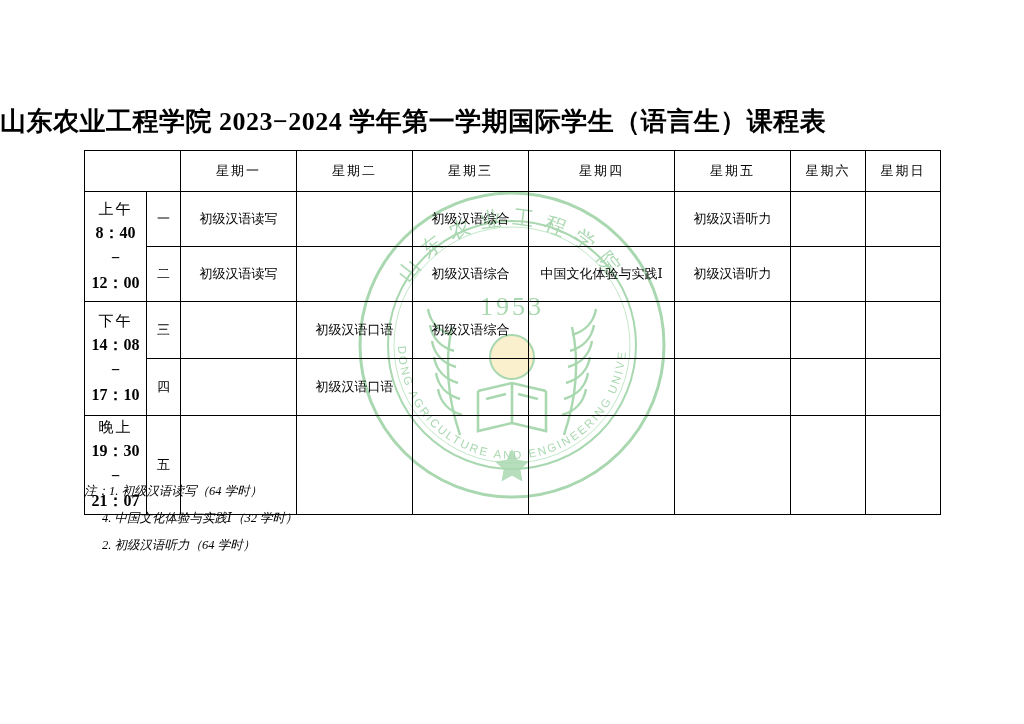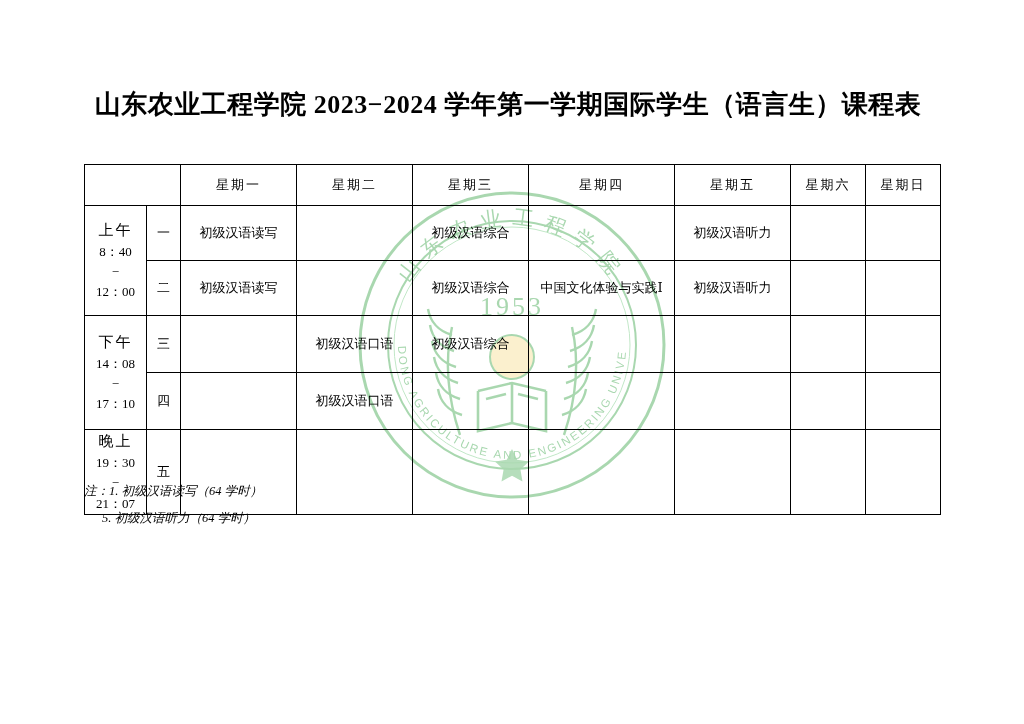--- a/index.html
+++ b/index.html
@@ -31,34 +31,33 @@
     width: 320px;
     height: 320px;
     pointer-events: none;
     z-index: 0;
     opacity: 0.55;
   }
 
   .doc-title {
     position: absolute;
     left: 0;
-    top: 87px;
+    top: 104px;
     width: 1016px;
-    text-align: center;
     font-size: 26px;
     font-weight: bold;
     letter-spacing: 0.5px;
     font-family: "Liberation Serif", "DejaVu Serif", serif;
     z-index: 2;
   }
 
   .table-wrap {
     position: absolute;
     left: 84px;
-    top: 164px;
+    top: 150px;
     width: 856px;
     z-index: 2;
   }
 
   table.schedule {
     border-collapse: collapse;
     width: 856px;
     table-layout: fixed;
     background: transparent;
   }
@@ -86,22 +85,23 @@
     font-size: 13px;
     line-height: 1.55;
     padding: 4px 2px;
   }
   .time-cell .big {
     font-size: 15px;
     letter-spacing: 2px;
     display: block;
   }
   .time-cell .small {
-    font-size: 13px;
+    font-size: 16px;
     display: block;
+    font-weight: bold;
   }
   .period-cell {
     width: 34px;
     font-size: 14px;
   }
   .course-cell {
     font-size: 12.5px;
     padding: 2px 3px;
   }
   .row-h1 td { height: 54px; }
@@ -287,16 +287,17 @@
           <td class="course-cell"></td>
           <td class="course-cell"></td>
           <td class="course-cell"></td>
         </tr>
       </tbody>
     </table>
   </div>
 
   <div class="notes">
     <div class="note-line first">注：1. 初级汉语读写（64 学时）</div>
-    <div class="note-line indent">5. 初级汉语听力（64 学时）</div>
+    <div class="note-line indent">4. 中国文化体验与实践Ⅰ（32 学时）</div>
+    <div class="note-line indent">2. 初级汉语听力（64 学时）</div>
   </div>
 
 </div>
 
 </body></html>

